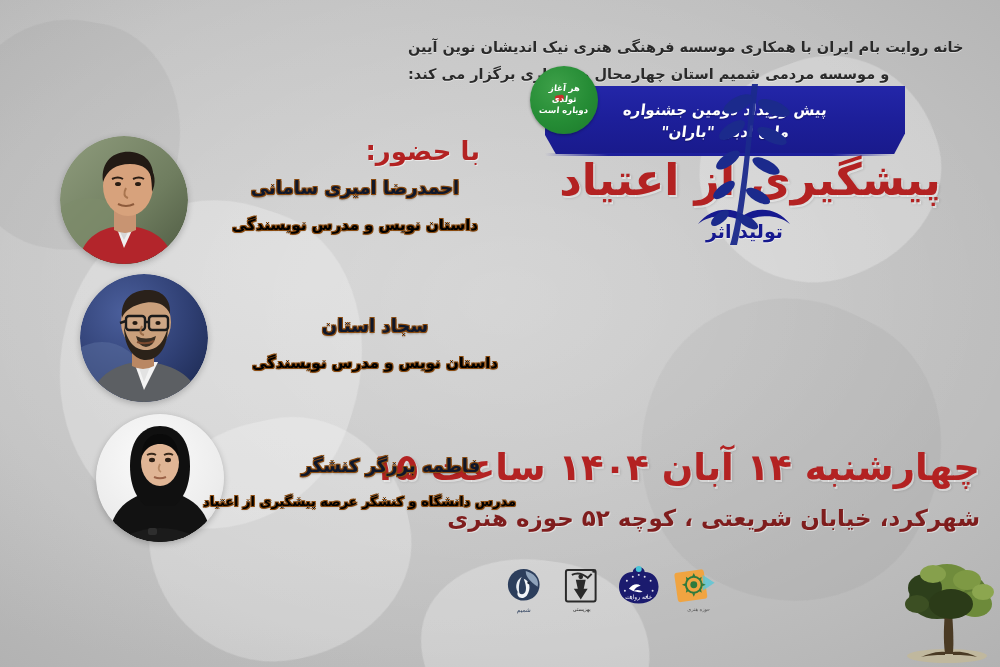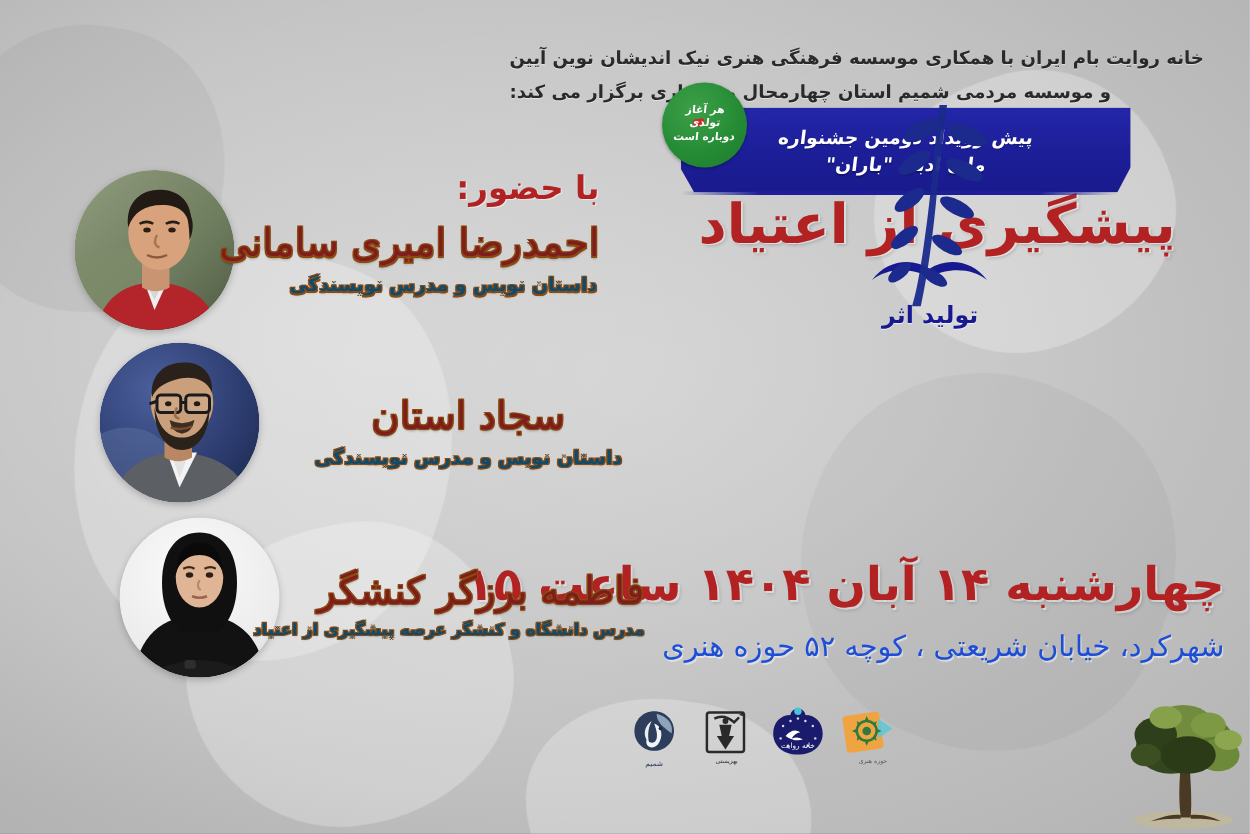--- a/index.html
+++ b/index.html
@@ -189,21 +189,20 @@
   .title-mid {
     position: absolute;
     top: 62px;
     left: 186px;
     color: #16198f;
     font-size: 19px;
     font-weight: 900;
     white-space: nowrap;
     direction: rtl;
     text-shadow: 0 1px 0 rgba(255,255,255,0.6);
-    margin-top: 21px;
   }
   .title-swash {
     position: absolute;
     top: 48px;
     left: 176px;
     width: 96px;
     height: 22px;
   }
 
   
@@ -222,23 +221,23 @@
     text-shadow: 1.5px 1.5px 0 rgba(255,255,255,0.5), 2px 2px 3px rgba(0,0,0,0.16);
     z-index: 4;
   }
   .addr-line {
     position: absolute;
     top: 505px;
     left: 530px;
     width: 450px;
     text-align: center;
     direction: rtl;
-    color: #1d4ed8;
+    color: #7f1d1d;
     font-size: 23px;
-    font-weight: 400;
+    font-weight: 700;
     white-space: nowrap;
     text-shadow: 1px 1px 0 rgba(255,255,255,0.45);
     z-index: 4;
   }
 
   
   .speakers {
     position: absolute;
     top: 96px;
     left: 60px;
@@ -269,35 +268,35 @@
 
   .sp-text {
     position: absolute;
     top: 42px;
     right: 10px;
     width: 250px;
     text-align: center;
     direction: rtl;
   }
   .sp-name {
-    color: #7f1d1d;
-    font-size: 31px;
-    font-weight: 400;
+    color: #0f172a;
+    font-size: 18px;
+    font-weight: 700;
     line-height: 1.15;
     white-space: nowrap;
     text-shadow:
       -1px -1px 0 #8a4b10, 1px -1px 0 #8a4b10,
       -1px  1px 0 #8a4b10, 1px  1px 0 #8a4b10,
        0    2px 2px rgba(0,0,0,0.25);
   }
   .sp-role {
-    color: #0c4a6e;
+    color: #000000;
     font-size: 15px;
     font-weight: 900;
-    margin-top: 5px;
+    margin-top: 17px;
     white-space: nowrap;
     text-shadow:
       -1px -1px 0 #8a4b10, 1px -1px 0 #8a4b10,
       -1px  1px 0 #8a4b10, 1px  1px 0 #8a4b10,
        0    1px 2px rgba(0,0,0,0.22);
   }
   .sp-role.small { font-size: 13px; }
 
   .avatar {
     position: absolute;

